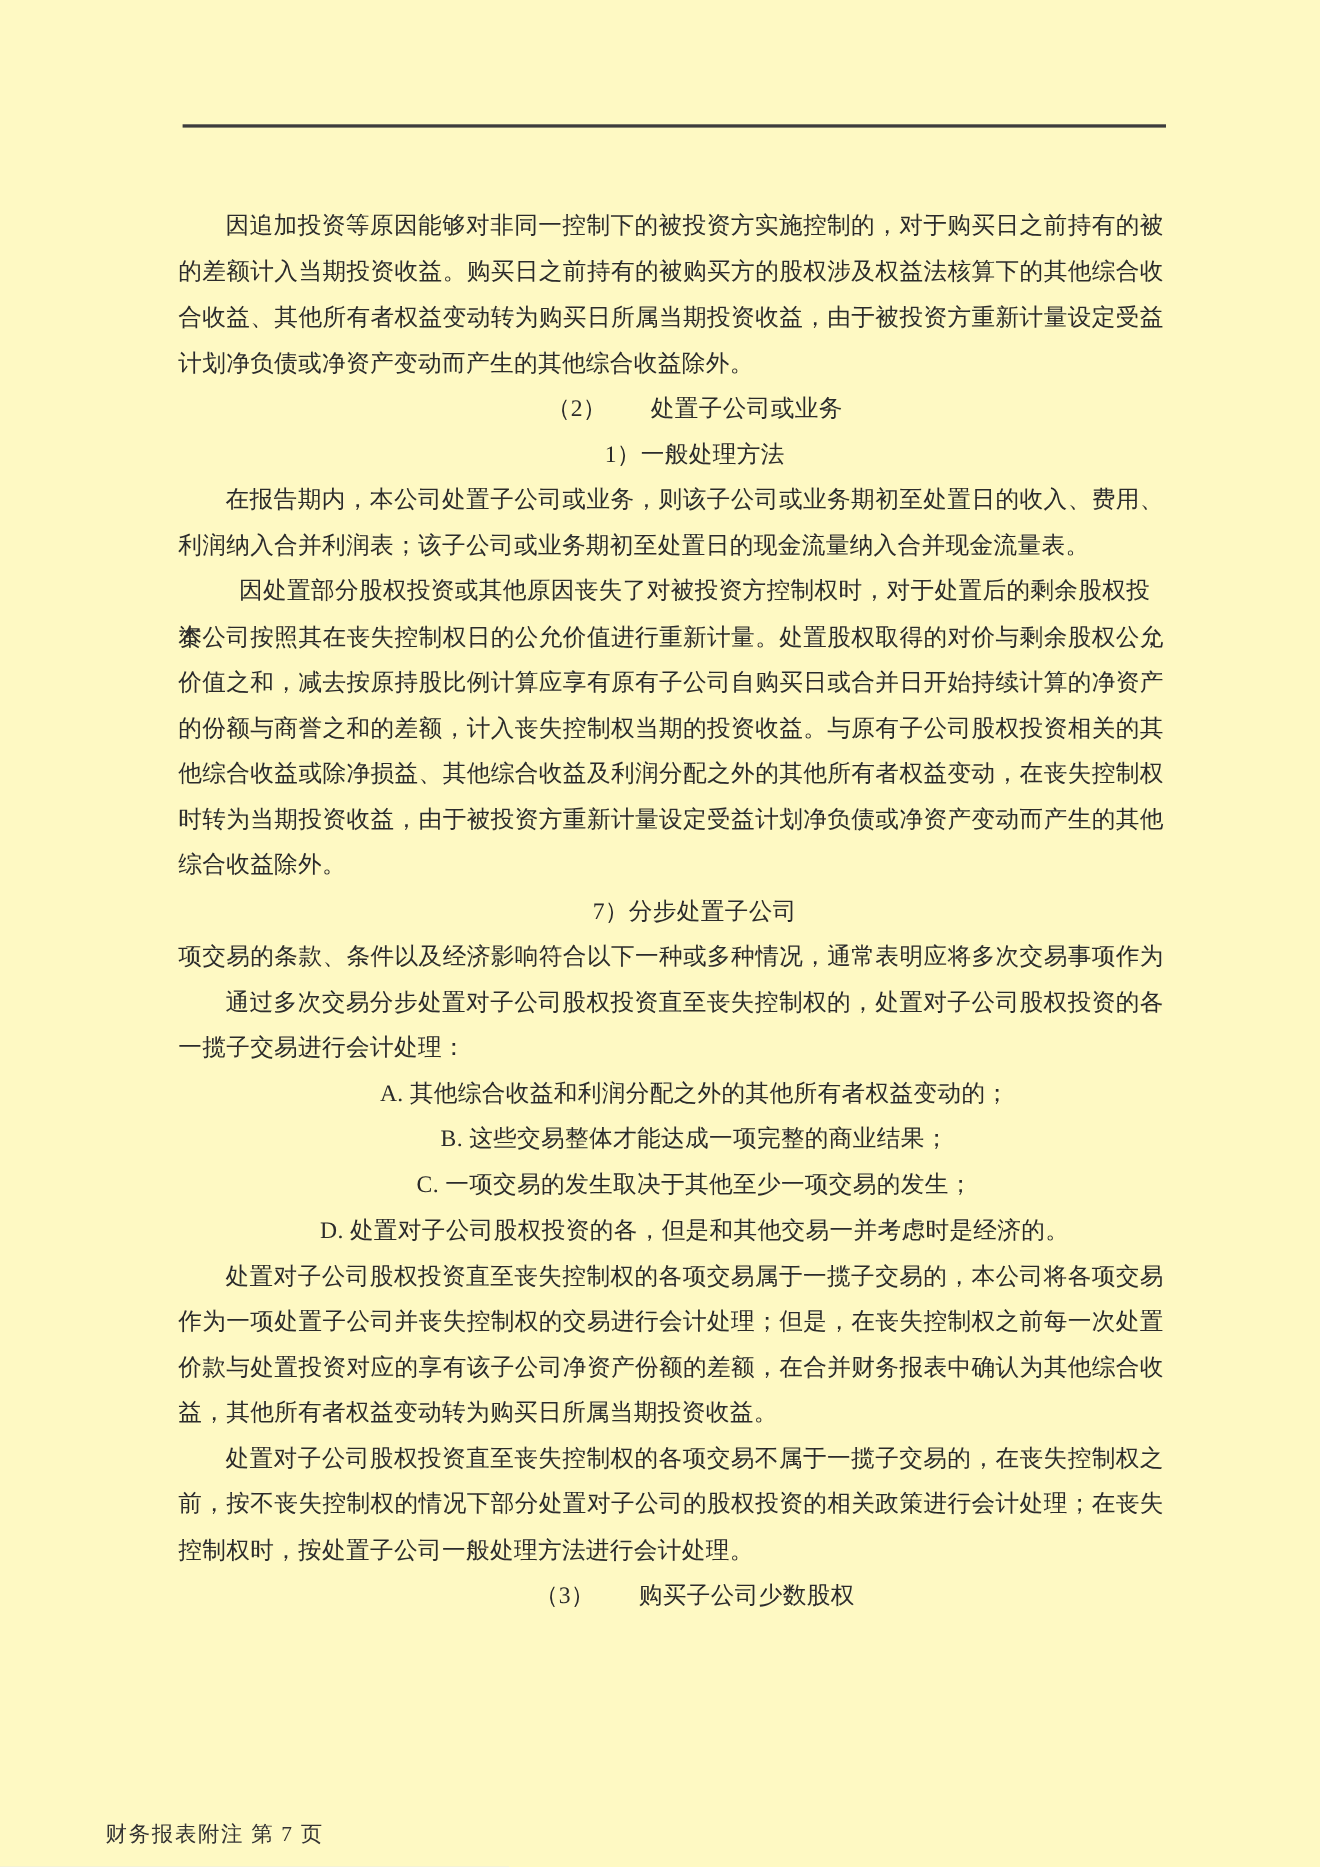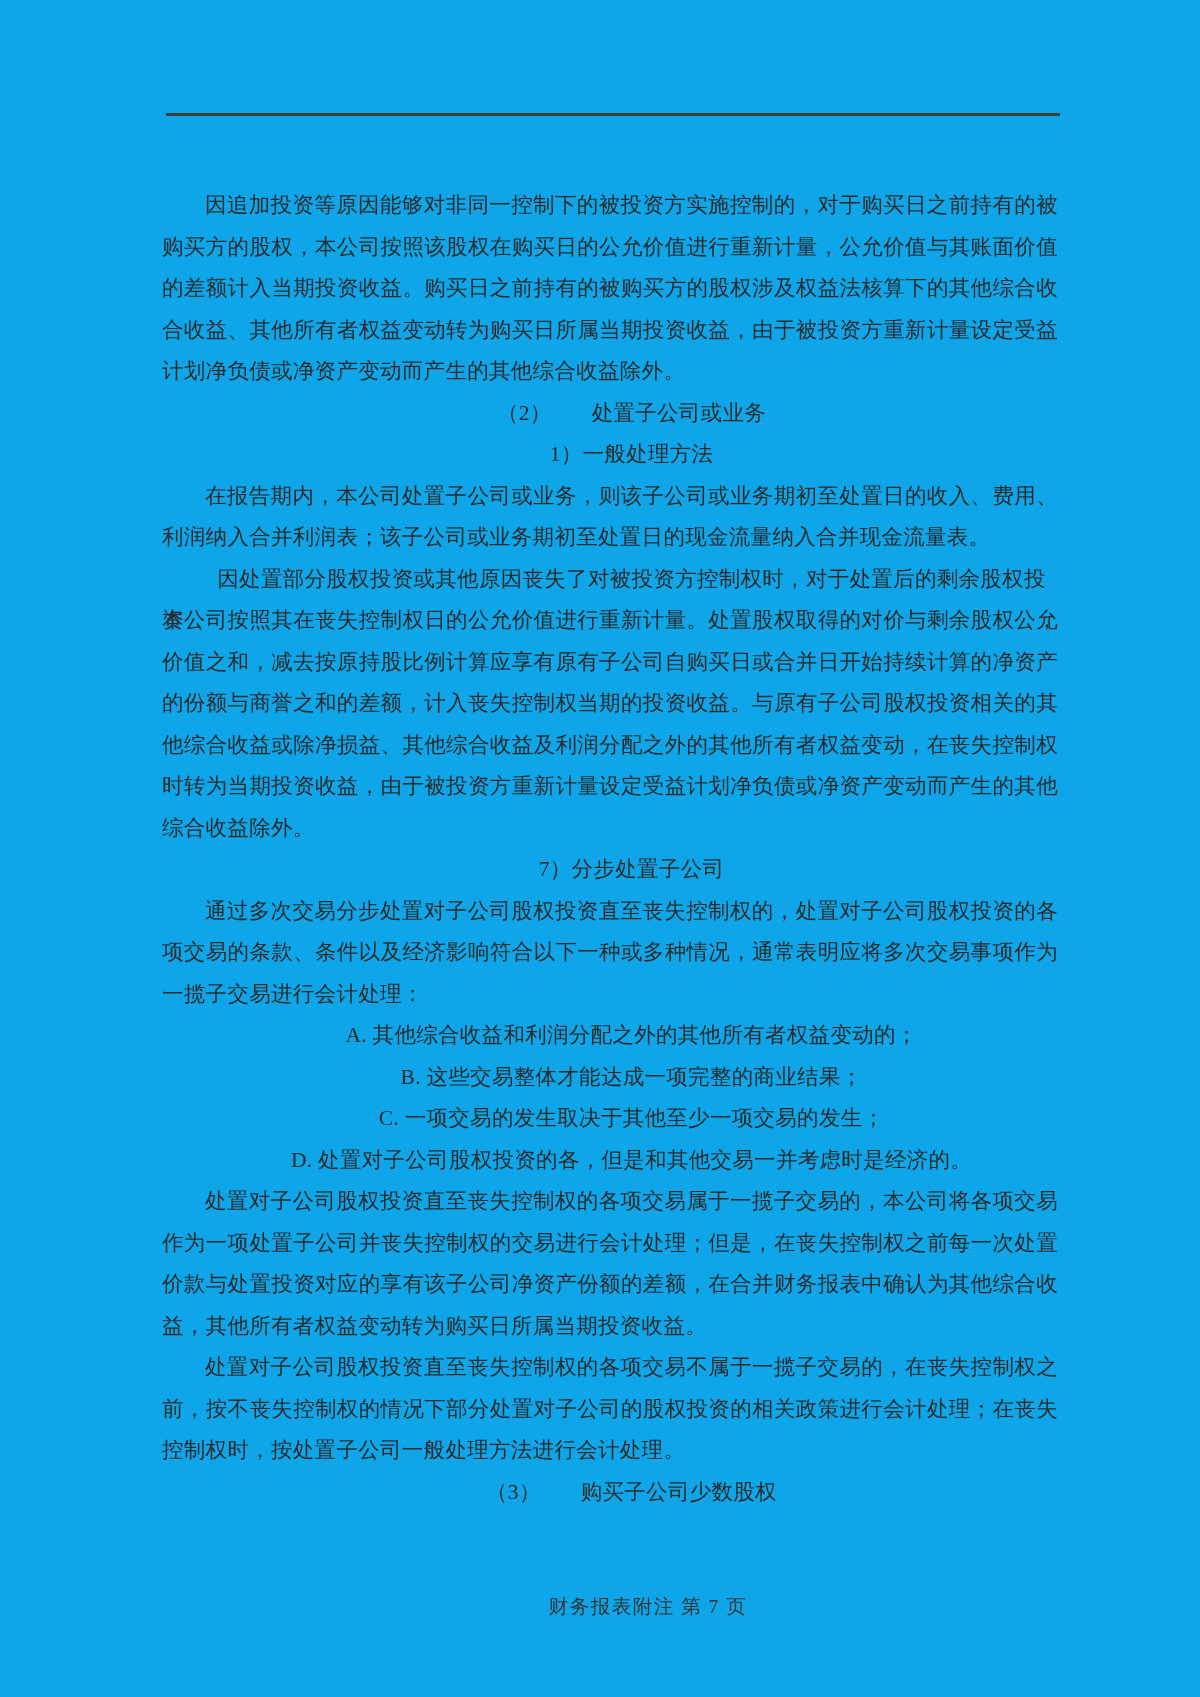--- a/index.html
+++ b/index.html
@@ -1,21 +1,21 @@
 <!DOCTYPE html>
 <html><head>
 <meta charset="utf-8">
 <style>
   html, body { margin: 0; padding: 0; background: #e8e8e8; }
   .page {
     position: relative;
     width: 1200px;
     height: 1697px;
     margin: 0 auto;
-    background: #0ea5e9;
+    background: #fef9c3;
     font-family: "Liberation Serif", "DejaVu Serif", serif;
     color: #2b2b2b;
     overflow: hidden;
   }
   .header-rule {
     position: absolute;
     left: 166px;
     top: 113px;
     width: 894px;
     height: 3px;
@@ -37,40 +37,38 @@
     text-align: justify;
     text-align-last: justify;
     text-justify: inter-character;
   }
   .indent { text-indent: 43px; text-align: center; }
   .heading .num { margin-right: 40px; }
   .footer {
     position: absolute;
     left: 0;
     right: 0;
-    top: 1592px;
+    top: 1654px;
     padding-left: 96px;
-    text-align: center;
     font-size: 19.5px;
     line-height: 30px;
     letter-spacing: 1.5px;
     color: #333333;
   }
 </style>
 </head>
 <body>
 
 <div class="page">
 
   <div class="header-rule"></div>
 
   <div class="content">
 
     <div class="line fill indent">因追加投资等原因能够对非同一控制下的被投资方实施控制的，对于购买日之前持有的被</div>
-    <div class="line fill">购买方的股权，本公司按照该股权在购买日的公允价值进行重新计量，公允价值与其账面价值</div>
     <div class="line fill">的差额计入当期投资收益。购买日之前持有的被购买方的股权涉及权益法核算下的其他综合收</div>
     <div class="line fill">合收益、其他所有者权益变动转为购买日所属当期投资收益，由于被投资方重新计量设定受益</div>
     <div class="line">计划净负债或净资产变动而产生的其他综合收益除外。</div>
 
     <div class="line heading indent">
       <span class="num">（2）</span><span>处置子公司或业务</span>
     </div>
 
     <div class="line indent">1）一般处理方法</div>
 
@@ -80,22 +78,22 @@
     <div class="line fill indent">因处置部分股权投资或其他原因丧失了对被投资方控制权时，对于处置后的剩余股权投资，</div>
     <div class="line fill">本公司按照其在丧失控制权日的公允价值进行重新计量。处置股权取得的对价与剩余股权公允</div>
     <div class="line fill">价值之和，减去按原持股比例计算应享有原有子公司自购买日或合并日开始持续计算的净资产</div>
     <div class="line fill">的份额与商誉之和的差额，计入丧失控制权当期的投资收益。与原有子公司股权投资相关的其</div>
     <div class="line fill">他综合收益或除净损益、其他综合收益及利润分配之外的其他所有者权益变动，在丧失控制权</div>
     <div class="line fill">时转为当期投资收益，由于被投资方重新计量设定受益计划净负债或净资产变动而产生的其他</div>
     <div class="line">综合收益除外。</div>
 
     <div class="line indent">7）分步处置子公司</div>
 
+    <div class="line fill">项交易的条款、条件以及经济影响符合以下一种或多种情况，通常表明应将多次交易事项作为</div>
     <div class="line fill indent">通过多次交易分步处置对子公司股权投资直至丧失控制权的，处置对子公司股权投资的各</div>
-    <div class="line fill">项交易的条款、条件以及经济影响符合以下一种或多种情况，通常表明应将多次交易事项作为</div>
     <div class="line">一揽子交易进行会计处理：</div>
 
     <div class="line indent">A. 其他综合收益和利润分配之外的其他所有者权益变动的；</div>
     <div class="line indent">B. 这些交易整体才能达成一项完整的商业结果；</div>
     <div class="line indent">C. 一项交易的发生取决于其他至少一项交易的发生；</div>
     <div class="line indent">D.  处置对子公司股权投资的各，但是和其他交易一并考虑时是经济的。</div>
 
     <div class="line fill indent">处置对子公司股权投资直至丧失控制权的各项交易属于一揽子交易的，本公司将各项交易</div>
     <div class="line fill">作为一项处置子公司并丧失控制权的交易进行会计处理；但是，在丧失控制权之前每一次处置</div>
     <div class="line fill">价款与处置投资对应的享有该子公司净资产份额的差额，在合并财务报表中确认为其他综合收</div>

